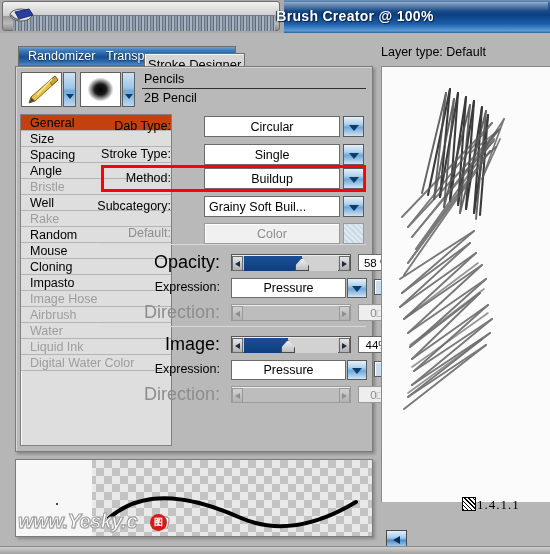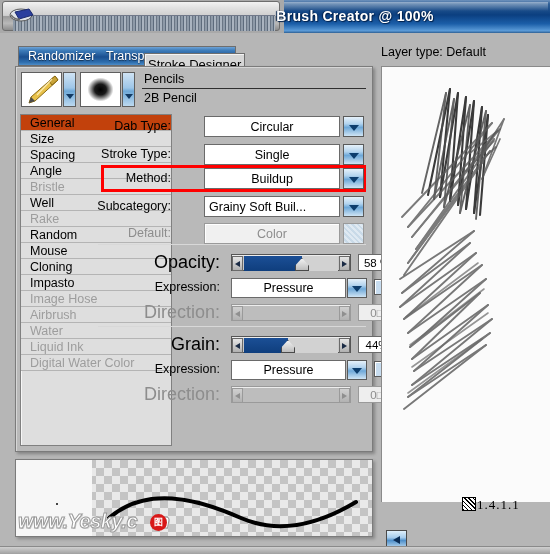--- a/index.html
+++ b/index.html
@@ -504,21 +504,21 @@
                 </div>
             </div>
             <div class="numbox dis">0□</div>
           </div>
         </div>
 
         <div class="sep" style="top:212px"></div>
 
         <div style="position:absolute;left:0;top:220px;width:194px">
           <div class="srow">
-            <div class="lbl2">Grain:</div>
+            <div class="lbl2">Image:</div>
             <div class="slider">
               <div class="track-rest" style="left:12px"></div>
               <div class="fill" style="width:44px"></div>
               <div class="endbtn l">
                   <div class="tri"></div>
                 </div>
               <div class="endbtn r">
                   <div class="tri"></div>
                 </div>
               <div class="thumb" style="left:49px"></div>

